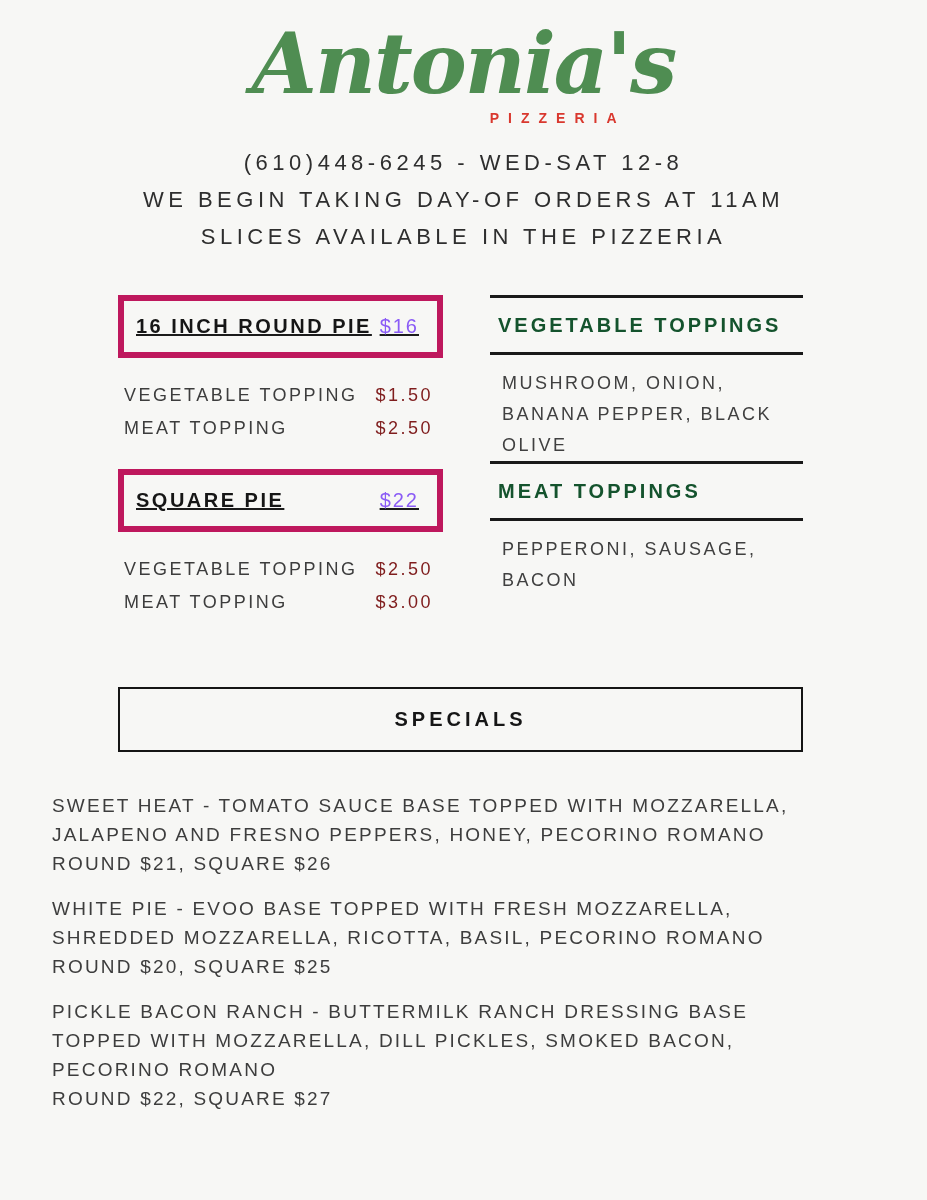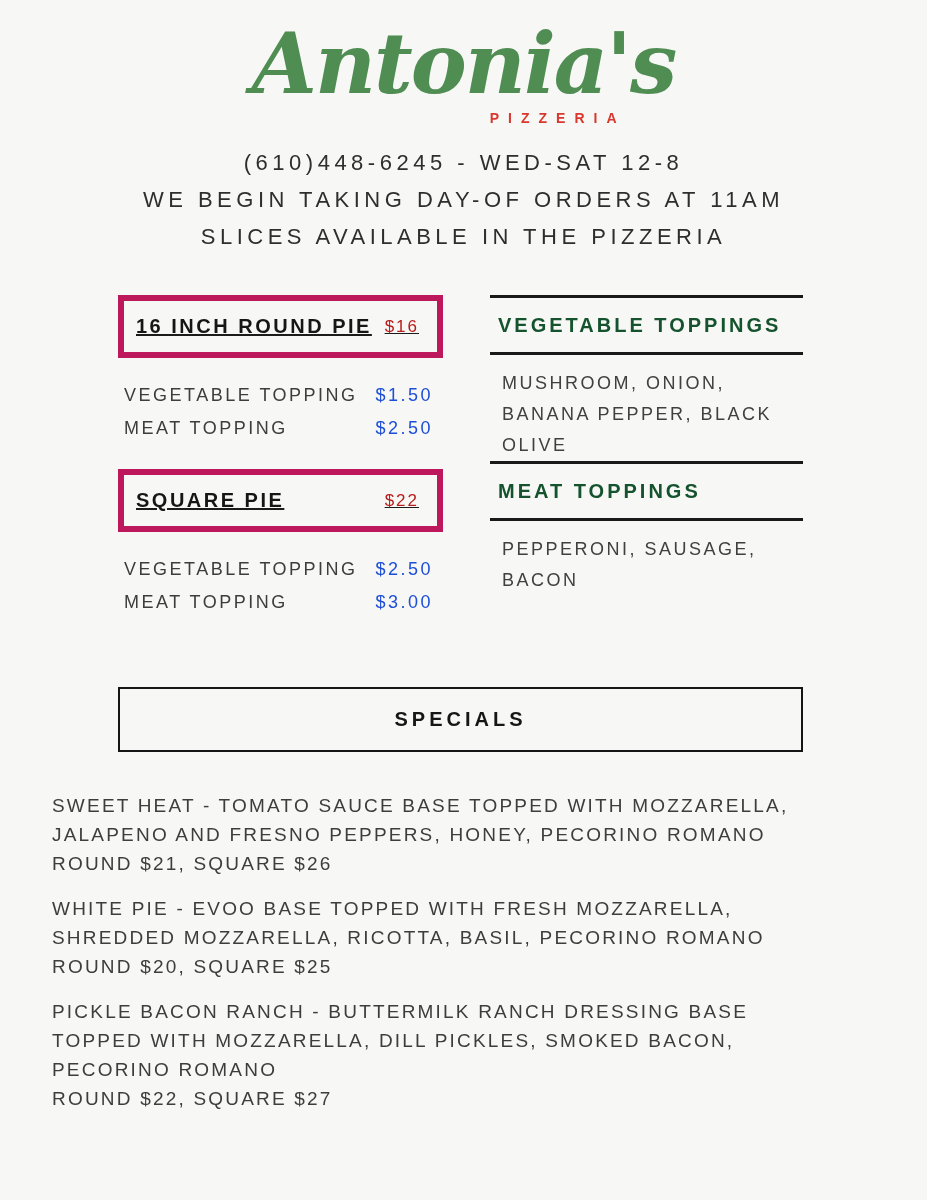--- a/index.html
+++ b/index.html
@@ -57,28 +57,28 @@
     border:6px solid #be185d;
     height:63px;
     display:flex;
     align-items:center;
     justify-content:space-between;
     padding:0 18px 0 12px;
     background:transparent;
     text-decoration:underline;
   }
   .pie-name{font-weight:bold;font-size:20px;letter-spacing:2.5px;color:#161616;}
-  .pie-price{font-size:17px;letter-spacing:2px;color:#b91c1c;}
+  .pie-price{font-size:20px;letter-spacing:2px;color:#8b5cf6;}
   .topping-list{margin:21px 10px 24px 6px;}
   .topping-row{
     display:flex;justify-content:space-between;
     font-size:18px;letter-spacing:2.5px;
     line-height:33px;color:#3d3d3d;
   }
-  .topping-row .t-price{color:#1d4ed8;}
+  .topping-row .t-price{color:#7f1d1d;}
   
   .rule{border-top:3px solid #191919;}
   .section-title{
     font-weight:bold;font-size:20px;letter-spacing:3px;
     color:#14532d;
     padding:16px 0 15px 8px;
   }
   .section-items{
     padding:13px 0 0 12px;
     font-size:18px;letter-spacing:2.5px;

